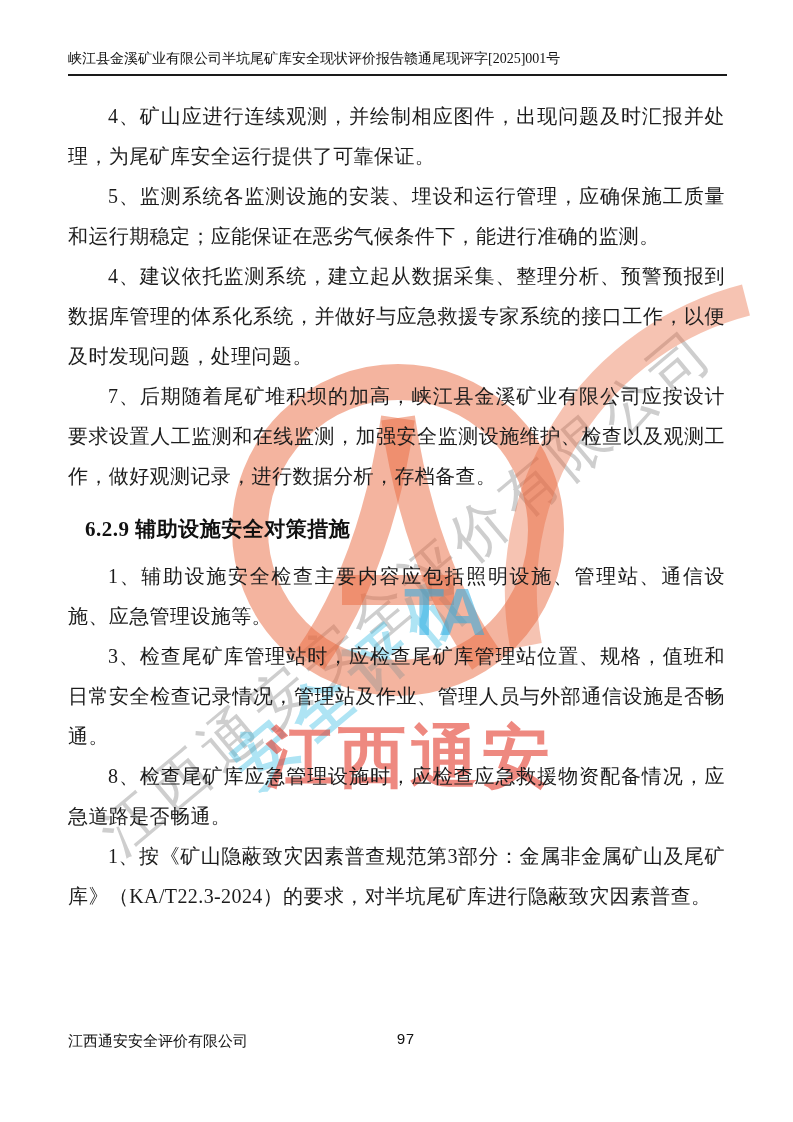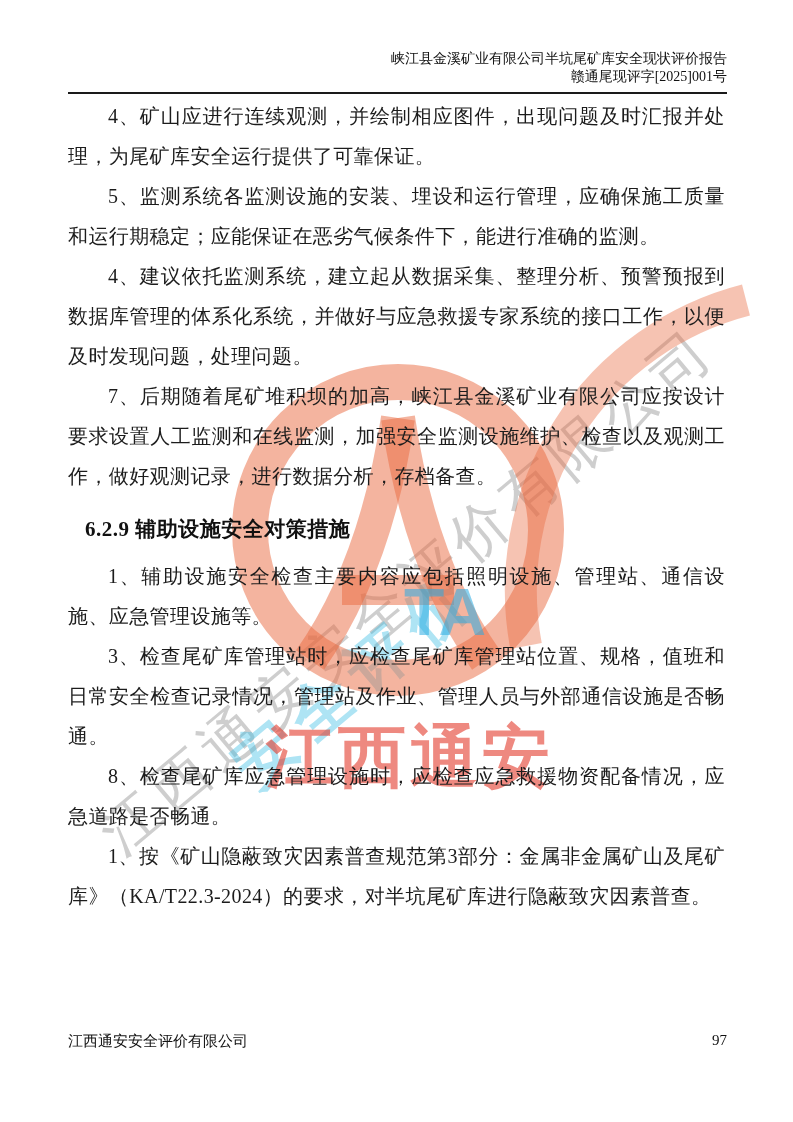--- a/index.html
+++ b/index.html
@@ -38,29 +38,29 @@
     position:absolute;left:266px;top:712px;
     font-size:68px;font-weight:bold;letter-spacing:4px;white-space:nowrap;
     color:rgba(226,58,44,0.60);
     font-family:"Liberation Serif","DejaVu Serif",serif;
   }
 
   
   .hdr{
     position:absolute;left:68px;right:66px;top:50px;z-index:2;
     display:flex;justify-content:flex-start;align-items:flex-end;
-    font-size:14px;color:#111;padding-bottom:6px;border-bottom:2px solid #1a1a1a;flex-direction:column;
+    font-size:14px;color:#111;padding-bottom:6px;border-bottom:2px solid #1a1a1a;
   }
   .ftr{
     position:absolute;left:68px;right:66px;top:1032px;z-index:2;
     font-size:15px;color:#111;
   }
   .ftr .pageno{
-    position:absolute;left:16px;right:0;text-align:right;top:0;
-    font-family:Liberation Serif, serif;
+    position:absolute;left:16px;right:0;text-align:center;top:0;
+    font-family:Liberation Mono, monospace;
   }
 
   
   .doc{
     position:absolute;left:68px;right:68px;top:96px;z-index:2;
     color:#1c1c1c;
   }
   .doc p.para{
     margin:0;font-size:20px;line-height:40px;
     text-align:justify;text-indent:2em;letter-spacing:0.4px;

